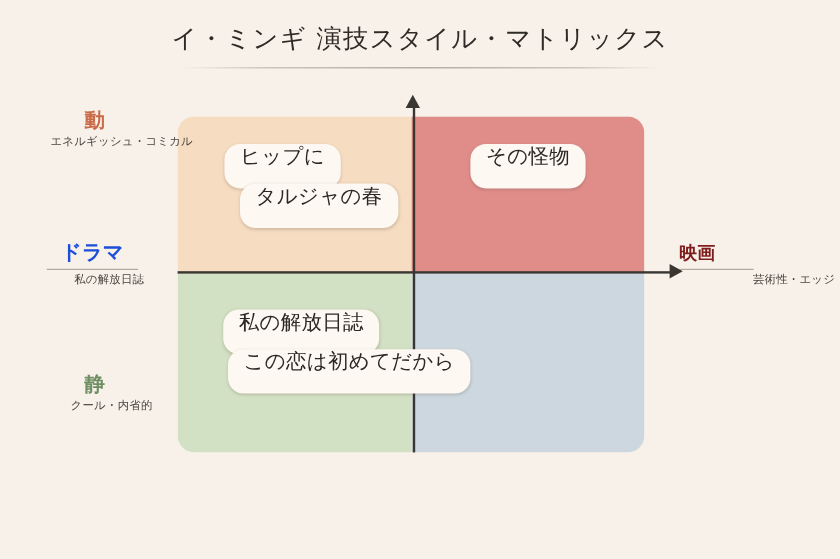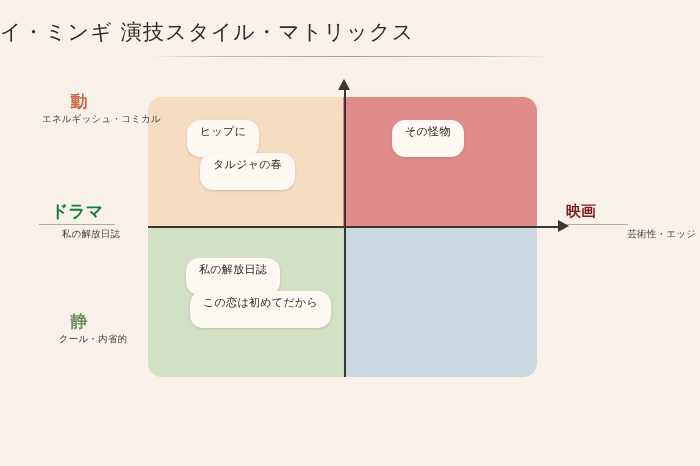--- a/index.html
+++ b/index.html
@@ -23,20 +23,21 @@
     height: 466px;
     background: #f7f1ea;
   }
 
   
   #title-block {
     position: absolute;
     left: 0;
     top: 18px;
     width: 700px;
+    text-align: center;
   }
   #title-text {
     font-size: 21px;
     letter-spacing: 1.2px;
     color: #2e2a26;
     font-weight: 500;
     line-height: 28px;
     white-space: nowrap;
   }
   #title-divider {
@@ -153,21 +154,21 @@
     margin: 2px 0 2px 0;
   }
   #pole-right .pole-sub { text-align: right; }
 
   
   .chip {
     position: absolute;
     background: #fdf8f2;
     border-radius: 13px;
     padding: 4px 13px 18px 13px;
-    font-size: 11px;
+    font-size: 17px;
     line-height: 15px;
     color: #2b2724;
     white-space: nowrap;
     box-shadow: 0 1px 2.5px rgba(90,70,55,0.22);
     letter-spacing: 0.3px;
   }
 </style>
 </head>
 <body style="background: rgb(247, 241, 234);">
 
@@ -189,21 +190,21 @@
   <div id="axis-h-arrow"></div>
   <div id="axis-v"></div>
   <div id="axis-v-arrow"></div>
 
   <div class="pole" id="pole-top">
     <div class="pole-main" style="color: rgb(201, 106, 72);">動</div>
     <div class="pole-sub">エネルギッシュ・コミカル</div>
   </div>
 
   <div class="pole" id="pole-left">
-    <div class="pole-main" style="color: #15803d;">ドラマ</div>
+    <div class="pole-main" style="color: #1d4ed8;">ドラマ</div>
     <div class="pole-divider"></div>
     <div class="pole-sub">私の解放日誌</div>
   </div>
 
   <div class="pole" id="pole-right">
     <div class="pole-main" style="color: #7f1d1d;">映画</div>
     <div class="pole-divider"></div>
     <div class="pole-sub">芸術性・エッジ</div>
   </div>
 

